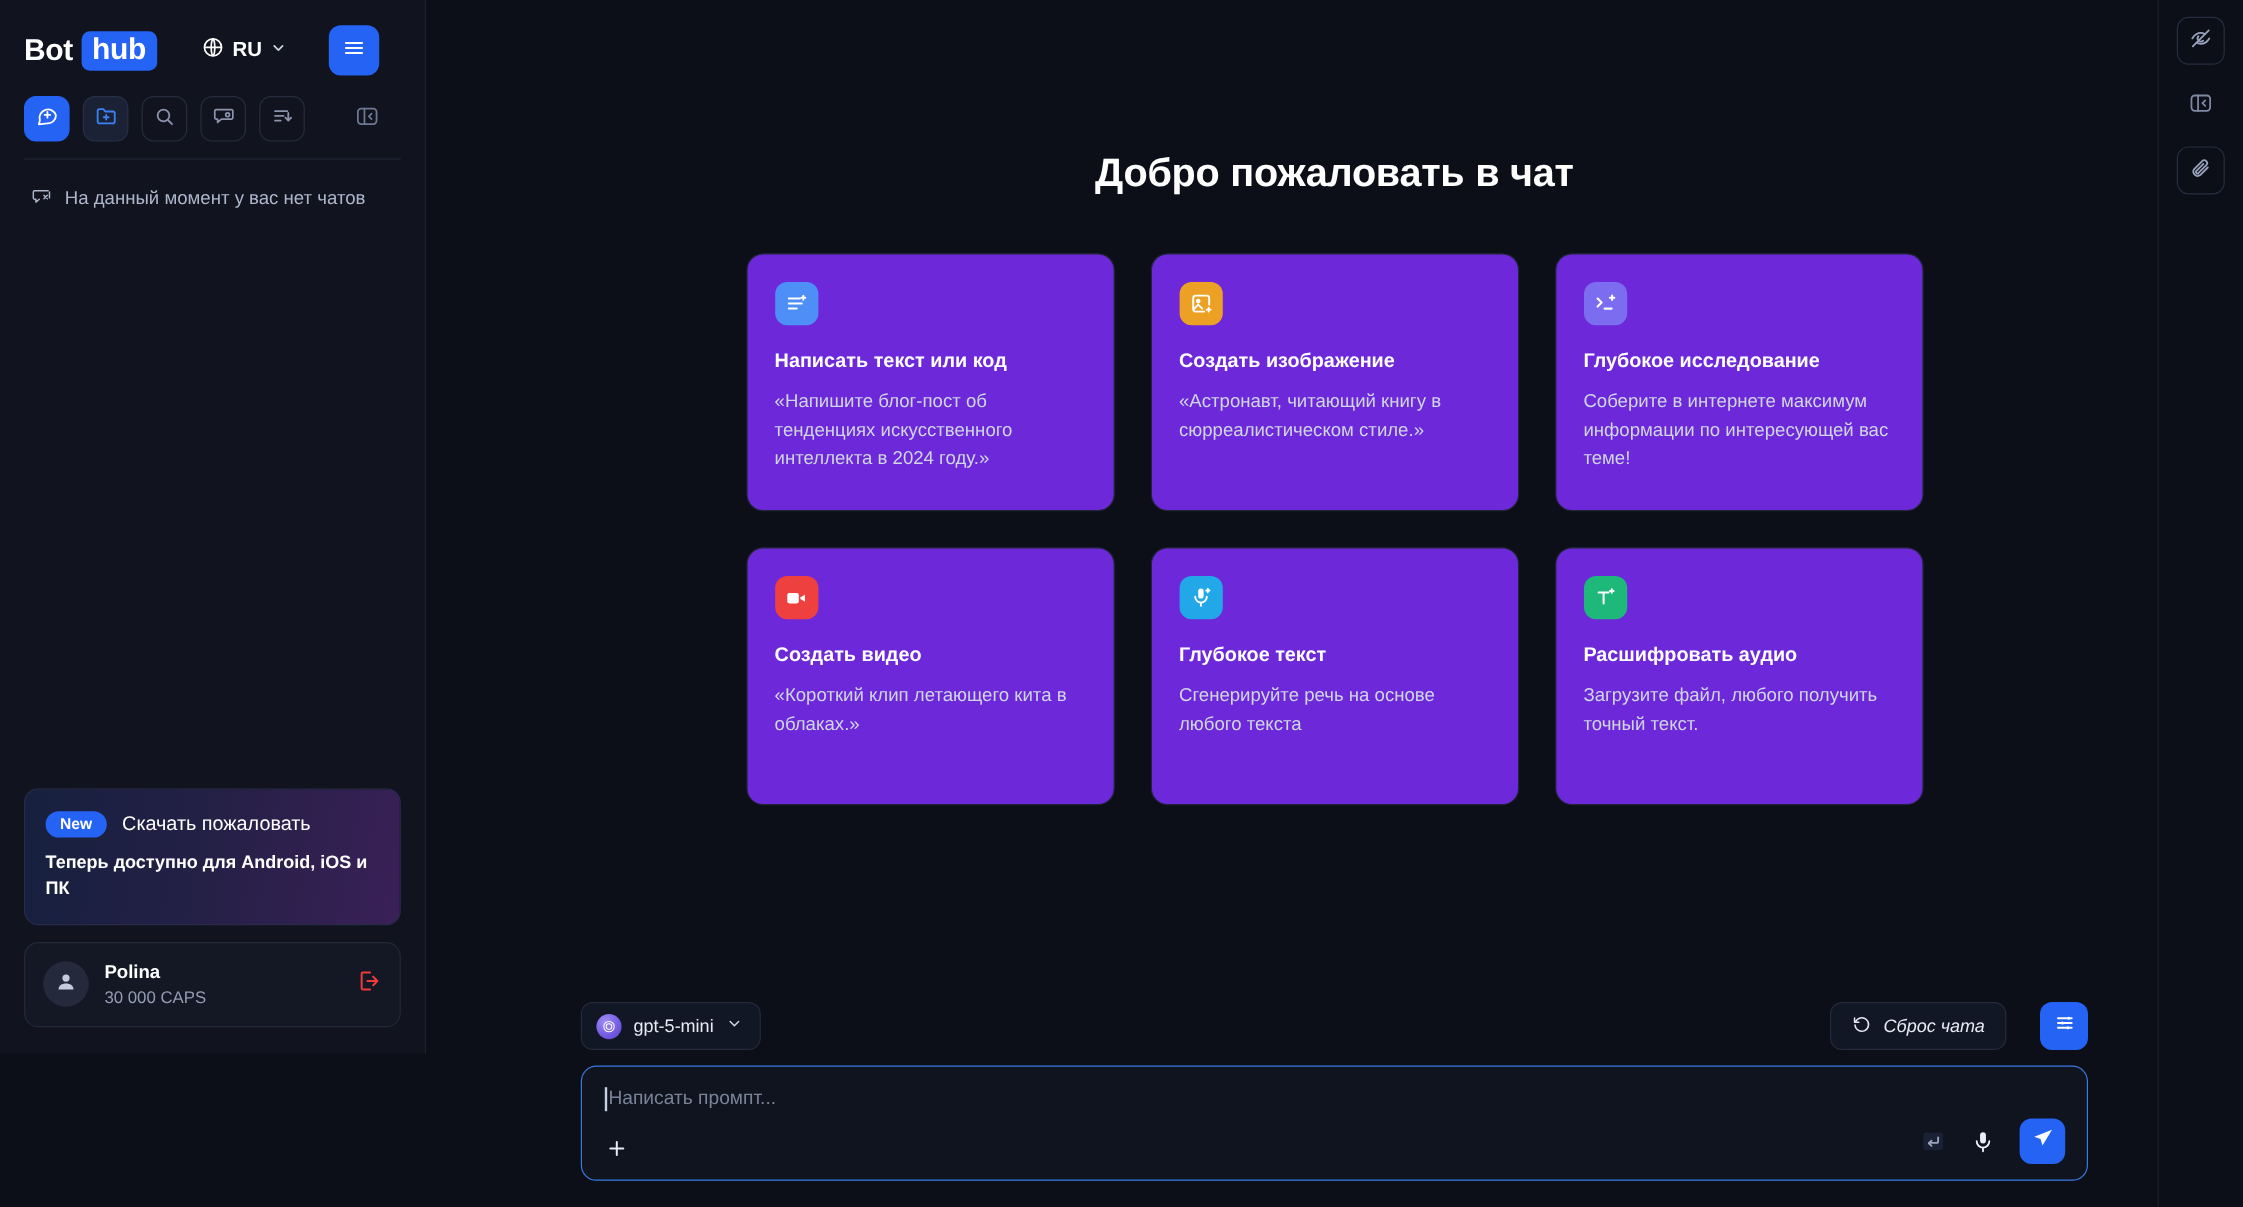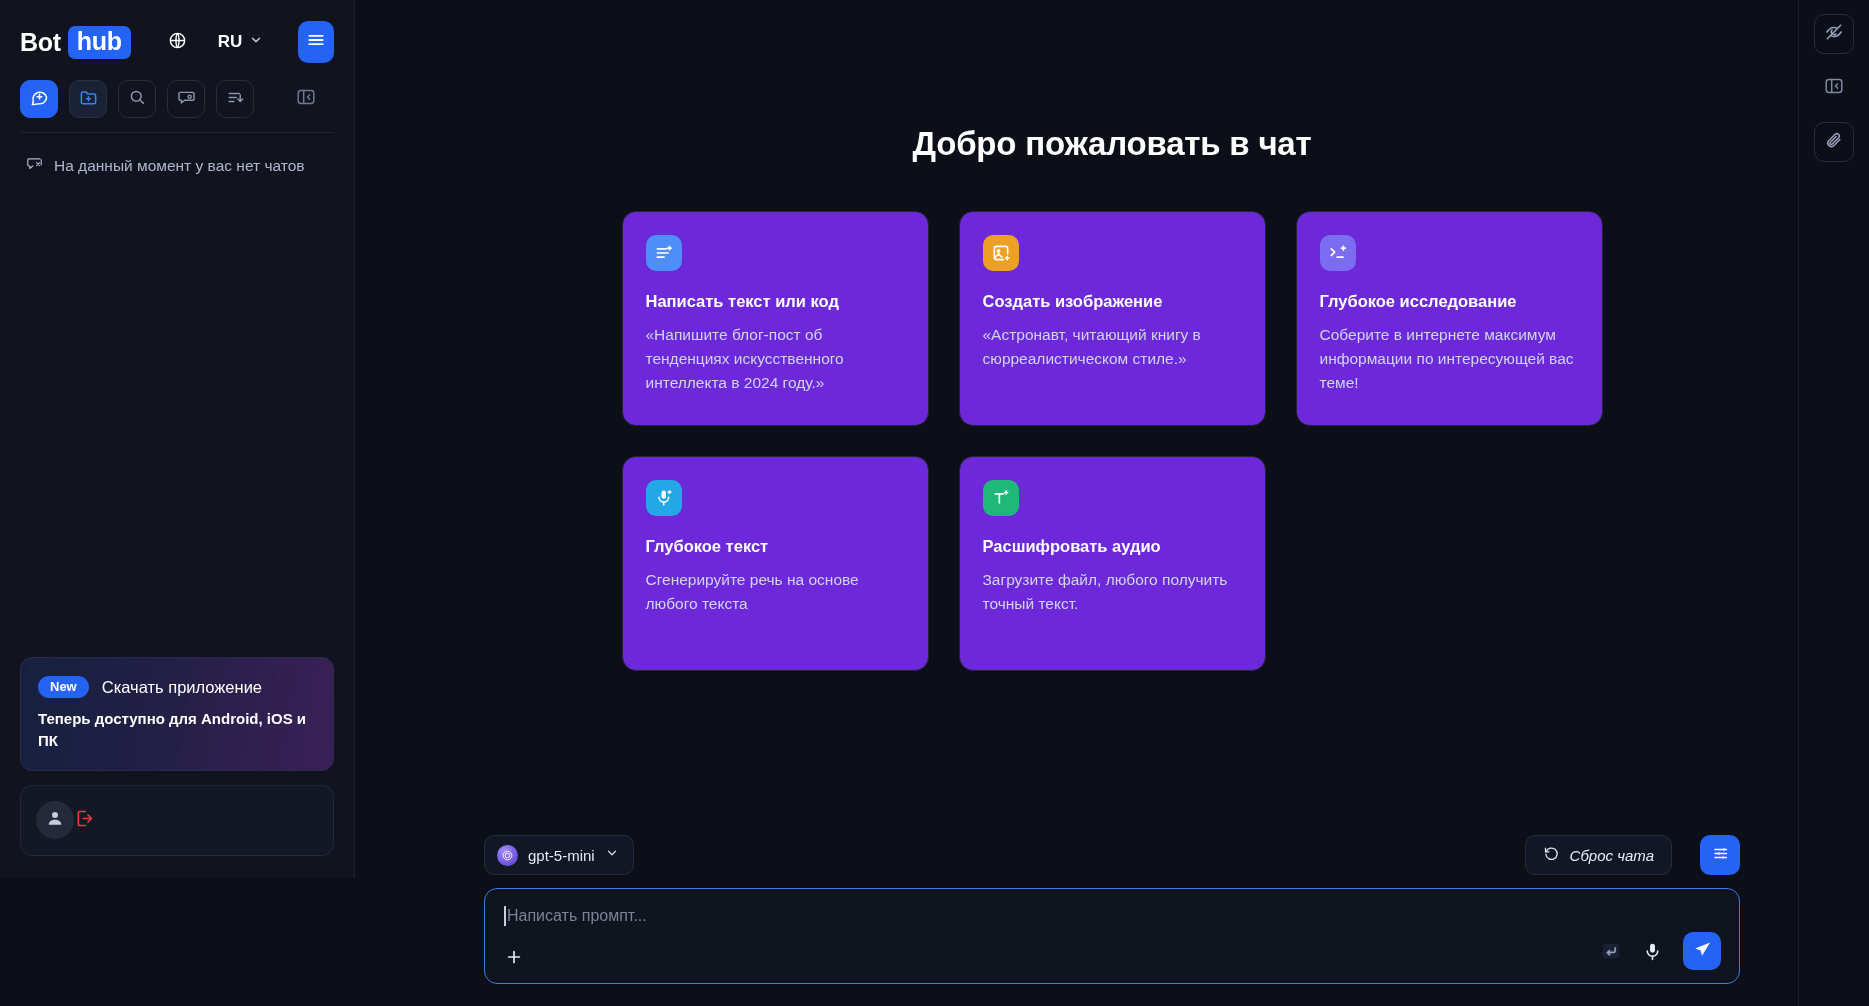--- a/index.html
+++ b/index.html
@@ -33,21 +33,21 @@
   .logo-hub {
     background: #2563f5; color: #ffffff;
     font-size: 25px; font-weight: 700;
     border-radius: 7px; padding: 1px 9px 3px 9px;
     margin-left: 7px; letter-spacing: -0.3px;
   }
   .lang-sel {
     display: flex; align-items: center; gap: 7px;
     margin-left: 37px; cursor: pointer;
   }
-  .lang-code { color: #fff; font-size: 17px; font-weight: 700; margin-left: 24px; }
+  .lang-code { color: #fff; font-size: 17px; font-weight: 700; }
   .burger {
     width: 42px; height: 42px; border-radius: 10px;
     background: #2563f5; margin-left: 35px;
     display: flex; align-items: center; justify-content: center;
     cursor: pointer;
   }
   .sb-tools {
     display: flex; align-items: center; gap: 11px;
     padding: 12px 0 0 0;
   }
@@ -342,34 +342,38 @@
       </svg>
     </span>
     <span>На данный момент у вас нет чатов</span>
   </div>
 
   <div class="sb-spacer"></div>
 
   <div class="promo">
     <div class="promo-row1">
       <span class="promo-badge">New</span>
-      <span class="promo-title">Скачать приложение</span>
+      <span class="promo-title">Скачать пожаловать</span>
     </div>
     <div class="promo-sub">Теперь доступно для Android, iOS и ПК</div>
   </div>
 
   <div class="usercard">
     <div class="user-row">
       <div class="avatar">
         <span>
           <svg width="20" height="20" viewBox="0 0 24 24" fill="currentColor">
               <circle cx="12" cy="8.5" r="3.6"></circle>
               <path d="M4.5 20c0-4 3.4-6 7.5-6s7.5 2 7.5 6z"></path>
             </svg>
         </span>
+      </div>
+      <div class="user-meta">
+        <div class="user-name">Polina</div>
+        <div class="user-caps">30 000 CAPS</div>
       </div>
       <div class="logout">
         <span>
           <svg width="21" height="21" viewBox="0 0 24 24" fill="none" stroke="currentColor" stroke-width="1.9" stroke-linecap="round" stroke-linejoin="round">
             <path d="M13 4H6a1 1 0 0 0-1 1v14a1 1 0 0 0 1 1h7"></path>
               <path d="M16 8l4 4-4 4M10.5 12H20"></path>
           </svg>
         </span>
       </div>
     </div>
@@ -410,20 +414,30 @@
         <svg width="20" height="20" viewBox="0 0 24 24" fill="none" stroke="#fff" stroke-width="2.1" stroke-linecap="round" stroke-linejoin="round">
           <path d="M4 7l4 4-4 4"></path>
             <path d="M11 17h7"></path>
             <path d="M18.5 4v4.4M16.3 6.2h4.4"></path>
         </svg>
       </div>
       <div class="card-title">Глубокое исследование</div>
       <div class="card-desc">Соберите в интернете максимум информации по интересующей вас теме!</div>
     </div>
 
+    <div class="card">
+      <div class="card-icon" style="background:#ef4040">
+        <svg width="21" height="21" viewBox="0 0 24 24" fill="#fff">
+          <rect x="3.5" y="7" width="11" height="10" rx="2"></rect>
+            <path d="M16 11.2l4.3-2.6v6.8L16 12.8z"></path>
+        </svg>
+      </div>
+      <div class="card-title">Создать видео</div>
+      <div class="card-desc">«Короткий клип летающего кита в облаках.»</div>
+    </div>
 
     <div class="card">
       <div class="card-icon" style="background:#22a8e8">
         <svg width="20" height="20" viewBox="0 0 24 24" fill="none" stroke="#fff" stroke-width="1.9" stroke-linecap="round" stroke-linejoin="round">
           <rect x="9" y="3" width="5.4" height="10" rx="2.7" fill="#fff" stroke="none"></rect>
           <path d="M6 11.2a5.8 5.8 0 0 0 11.6 0"></path>
             <path d="M11.7 17v3.2"></path>
           <path d="M18.6 3.2v3.4M17 4.9h3.3"></path>
         </svg>
       </div>

